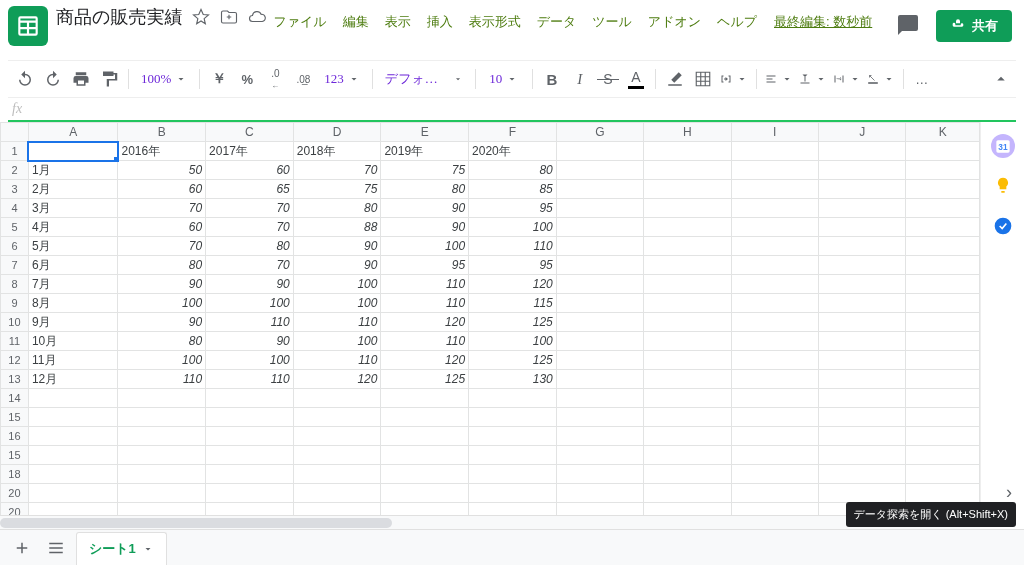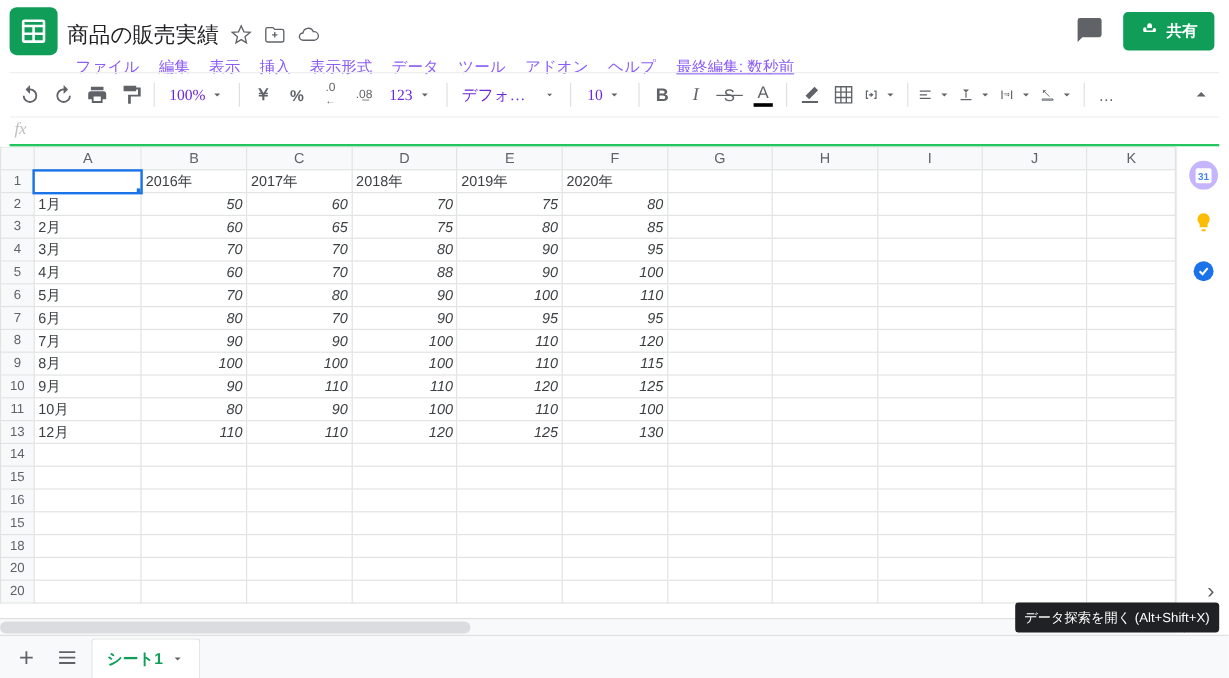--- a/index.html
+++ b/index.html
@@ -3,27 +3,27 @@
 <meta charset="utf-8">
 <style>
   * { box-sizing: border-box; margin: 0; padding: 0; }
   html, body { height: 100%; font-family: Arial, "Noto Sans", sans-serif; font-size: 13px; color: #3c4043; background: #fff; overflow: hidden; }
   body { display: flex; flex-direction: column; }
 
   
   .header { position: relative; display: flex; align-items: flex-start; padding: 6px 8px 0 8px; height: 60px; }
   .logo { width: 40px; height: 40px; border-radius: 6px; background:#0f9d58; display:flex; align-items:center; justify-content:center; margin-right:8px; flex-shrink:0; }
   .logo svg { width:26px; height:26px; fill:#fff; }
-  .title-block { display:flex; flex-direction:column;margin-top:12px; }
+  .title-block { display:flex; flex-direction:row; }
   .title-row { display:flex; align-items:center; gap:10px; height:22px; }
   .doc-title { font-size:18px; color:#202124; }
   .title-icon { color:#5f6368; display:flex; }
   .title-icon svg{ width:18px; height:18px; fill:#5f6368; }
   .menubar { display:flex; gap:2px; margin-top:4px; font-size:13px; }
-  .menubar span { padding:3px 7px; color:#8b5cf6; cursor:pointer; border-radius:3px; }
+  .menubar span { padding:3px 7px; color:#4d7c0f; cursor:pointer; border-radius:3px; }
   .last-edit { text-decoration: underline; color:#5f6368; margin-left:8px; padding:3px 0 !important; background:none !important; }
 
   .header-right { position:absolute; right:12px; top:10px; display:flex; align-items:center; gap:16px; }
   .comments-btn svg { width:24px; height:24px; fill:#5f6368; }
   .share-btn { display:flex; align-items:center; gap:6px; background:#0f9d58; color:#fff; font-weight:600; font-size:13px; padding:7px 14px; border-radius:4px; }
   .share-btn svg { fill:#fff; width:16px; height:16px; }
 
   
   .toolbar { display:flex; align-items:center; height:38px; margin: 0 8px; border-top:1px solid #eee; border-bottom:1px solid #eee; padding:0 4px; gap:2px; position:relative; }
   .tbtn { width:26px; height:26px; display:flex; align-items:center; justify-content:center; border-radius:3px; color:#5f6368; }
@@ -436,20 +436,34 @@
             <td></td>
           </tr>
           <tr>
             <th class="rowhead">11</th>
             <td class="lbl">10月</td>
             <td class="num">80</td>
             <td class="num">90</td>
             <td class="num">100</td>
             <td class="num">110</td>
             <td class="num">100</td>
+            <td></td>
+            <td></td>
+            <td></td>
+            <td></td>
+            <td></td>
+          </tr>
+          <tr>
+            <th class="rowhead">12</th>
+            <td class="lbl">11月</td>
+            <td class="num">100</td>
+            <td class="num">100</td>
+            <td class="num">110</td>
+            <td class="num">120</td>
+            <td class="num">125</td>
             <td></td>
             <td></td>
             <td></td>
             <td></td>
             <td></td>
           </tr>
           <tr>
             <th class="rowhead">13</th>
             <td class="lbl">12月</td>
             <td class="num">110</td>

